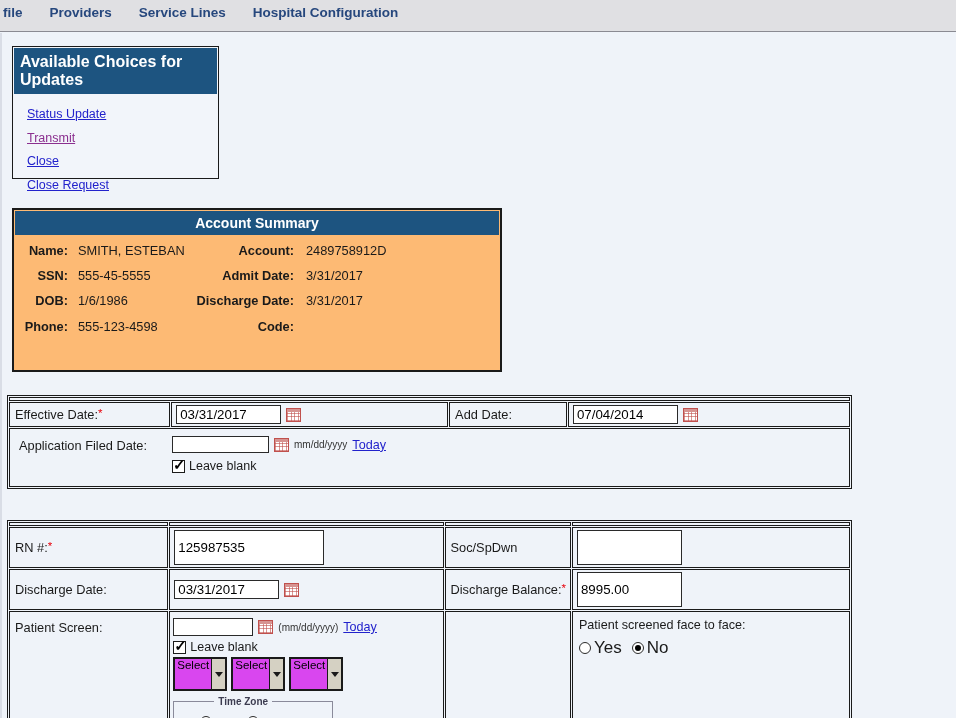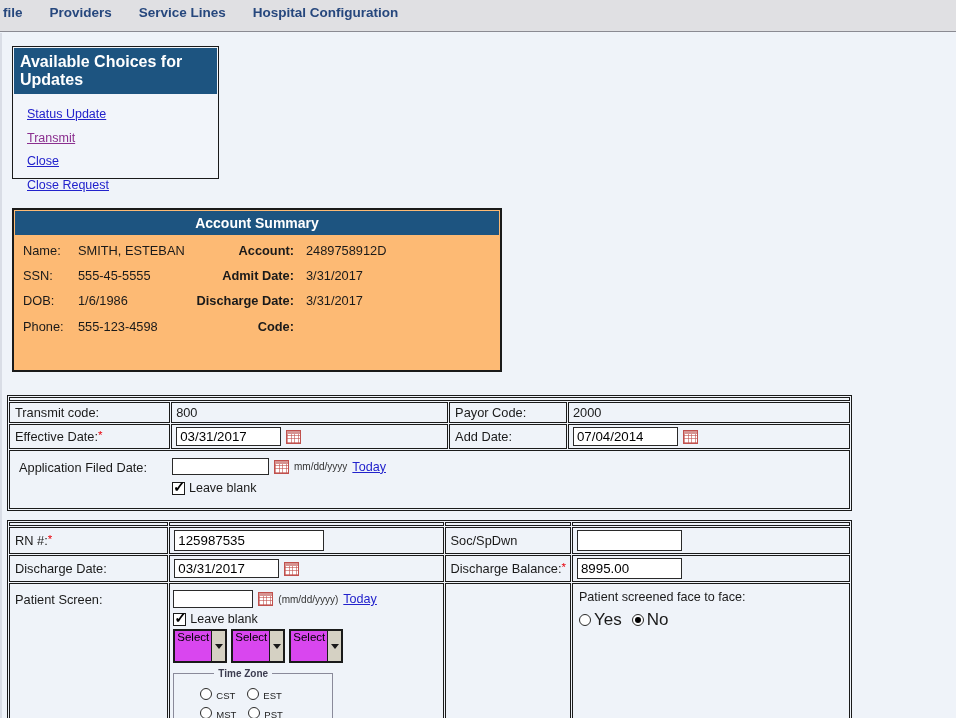--- a/index.html
+++ b/index.html
@@ -43,21 +43,21 @@
     position: absolute; left: 12px; top: 208px; width: 490px; height: 164px;
     border: 2px solid #1a1a1a; background: #fdba74; padding: 1px;
   }
   .account-header {
     background: #1D5480; color: #fff; text-align: center; font-weight: bold;
     font-size: 14px; padding: 4px 0; height: 24px;
   }
   .account-rows { padding-top: 2px; }
   .account-row { position: relative; height: 25.4px; font-size: 12.8px; }
   .account-row span { position: absolute; top: 50%; transform: translateY(-50%); white-space: nowrap; }
-  .a-l1 { left: 8px;   width: 51px;  text-align: left; font-weight: normal; }
+  .a-l1 { left: 2px;   width: 51px;  text-align: right; font-weight: bold; }
   .a-v1 { left: 63px; }
   .a-l2 { left: 118px; width: 161px; text-align: right; font-weight: bold; }
   .a-v2 { left: 291px; }
 
   
   .ftable {
     position: absolute; left: 7px; width: 845px;
     border-collapse: separate; border-spacing: 1px;
     border: 1px solid #1a1a1a;
     font-size: 12.8px;
@@ -70,21 +70,21 @@
   #table2 { top: 520px; }
 
   .req { color: #E8000A; font-size: 11.5px; vertical-align: text-top; }
 
   .tin {
     border: 1px solid #2a2a2a; background: #fff; color: #000;
     font-family: "Liberation Sans", sans-serif; font-size: 13.3px;
     height: 19px; padding: 0 3px;
   }
   .w105 { width: 105px; } .w150 { width: 150px; } .w97 { width: 97px; } .w80 { width: 80px; }
-  .h21 { height: 21px; }
+  .h21 { height: 35px; }
 
   .cal {
     width: 15px; height: 14px; display: inline-block; position: relative;
     border: 1px solid #c0504d; background:
       repeating-linear-gradient(to right, rgba(192,80,77,.6) 0 1px, transparent 1px 3.6px),
       repeating-linear-gradient(to bottom, rgba(192,80,77,.6) 0 1px, transparent 1px 3.6px),
       #fff;
     cursor: pointer; flex: 0 0 auto;
   }
   .cal::before {
@@ -205,26 +205,20 @@
   <colgroup>
       <col style="width:160px">
       <col style="width:275px">
       <col style="width:117px">
       <col style="width:280px">
     </colgroup>
   <tbody>
       <tr>
         <td class="thin" colspan="4"></td>
       </tr>
-  <tr style="height:20px">
-    <td class="lbl">Transmit code:</td>
-    <td>800</td>
-    <td class="lbl">Payor Code:</td>
-    <td>2000</td>
-  </tr>
   <tr style="height:25px">
     <td class="lbl">
       <span>Effective Date:</span><span class="req">*</span>
     </td>
     <td>
       <span class="hline">
         <input class="tin w105" type="text" value="03/31/2017" style="">
         <span class="cal"></span>
       </span>
     </td>

